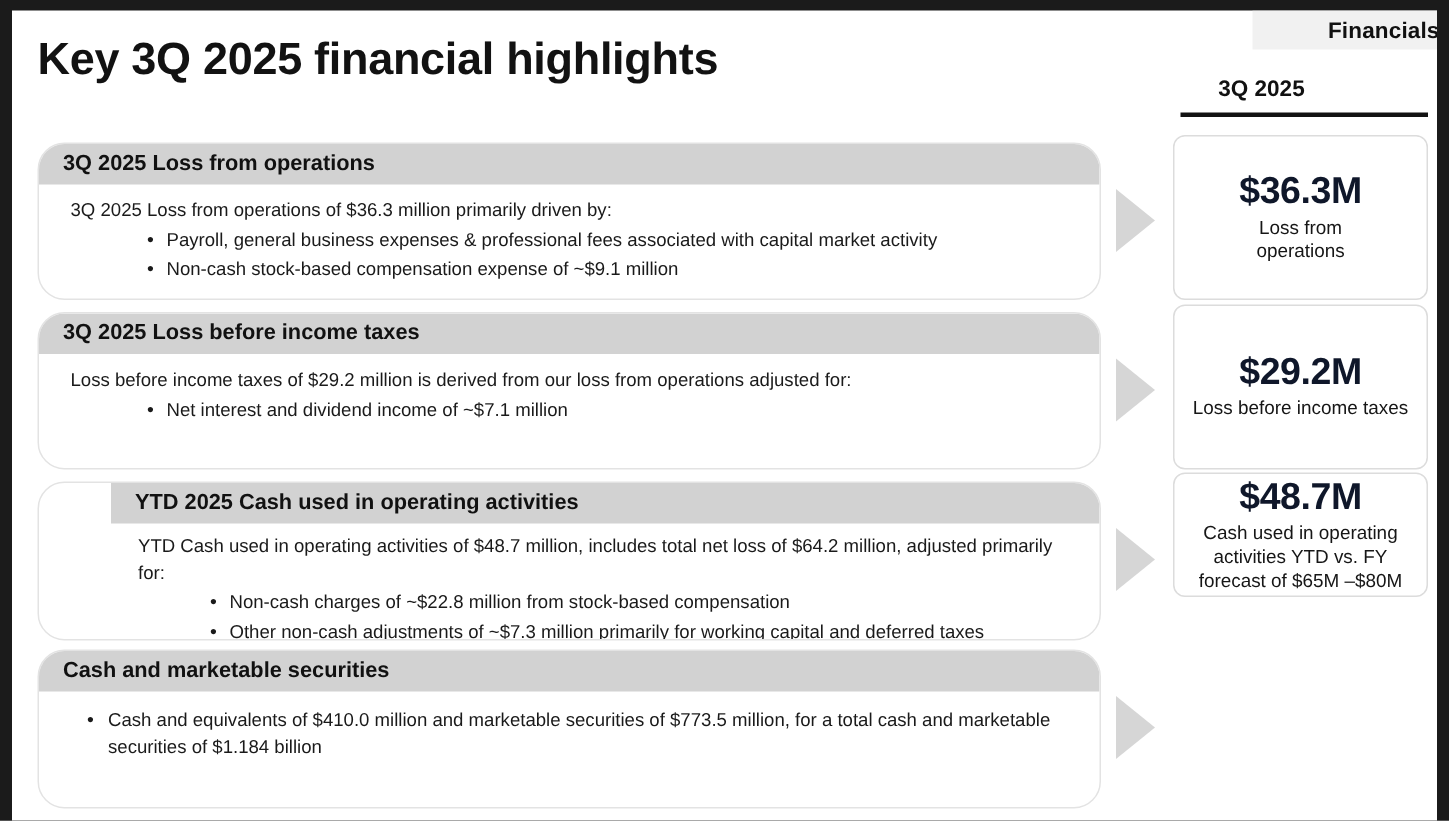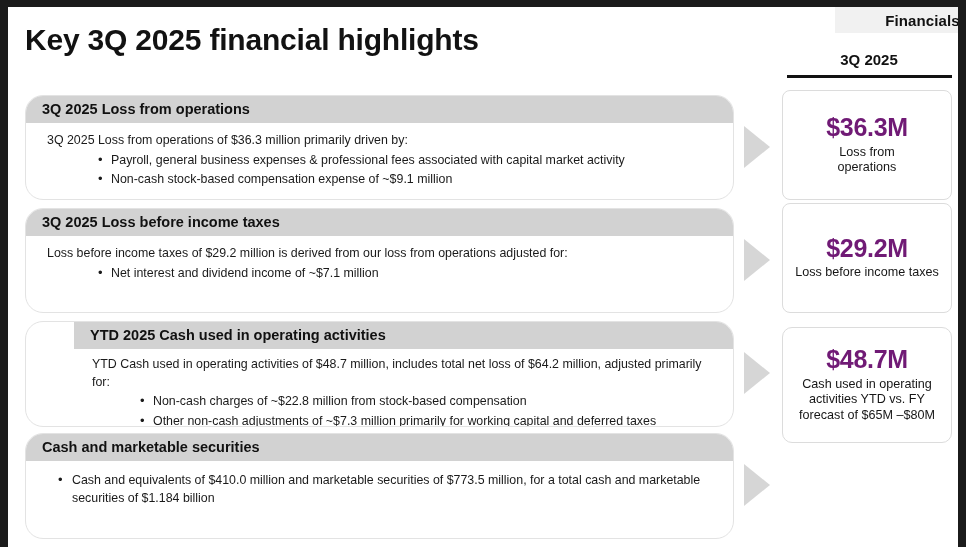--- a/index.html
+++ b/index.html
@@ -48,21 +48,21 @@
     top: 16px;
     font-size: 30px;
     font-weight: bold;
     color: #121212;
     letter-spacing: -.2px;
     white-space: nowrap;
   }
 
   .col-heading {
     position: absolute;
-    left: 772px;
+    left: 744px;
     top: 44px;
     width: 178px;
     text-align: center;
     font-size: 15px;
     font-weight: bold;
     color: #111;
   }
   .col-rule {
     position: absolute;
     left: 779px;
@@ -149,21 +149,21 @@
     background: #ffffff;
     text-align: center;
     display: flex;
     flex-direction: column;
     align-items: center;
     justify-content: center;
   }
   .card .amount {
     font-size: 25px;
     font-weight: bold;
-    color: #701a75;
+    color: #0f172a;
     letter-spacing: -.3px;
     line-height: 1.1;
   }
   .card .caption {
     font-size: 12.6px;
     color: #161616;
     line-height: 1.25;
     margin-top: 3px;
     padding: 0 6px;
   }
@@ -231,19 +231,19 @@
   <div class="card" style="top:83px;height:110px;">
     <div class="amount">$36.3M</div>
     <div class="caption" style="max-width:100px;">Loss from operations</div>
   </div>
 
   <div class="card" style="top:196px;height:110px;">
     <div class="amount">$29.2M</div>
     <div class="caption">Loss before income taxes</div>
   </div>
 
-  <div class="card" style="top:320px;height:116px;border-radius:10px;">
+  <div class="card" style="top:308px;height:83px;">
     <div class="amount">$48.7M</div>
     <div class="caption">Cash used in operating activities YTD vs. FY forecast of $65M –$80M</div>
   </div>
 
 
 </div>
 
 </body></html>

